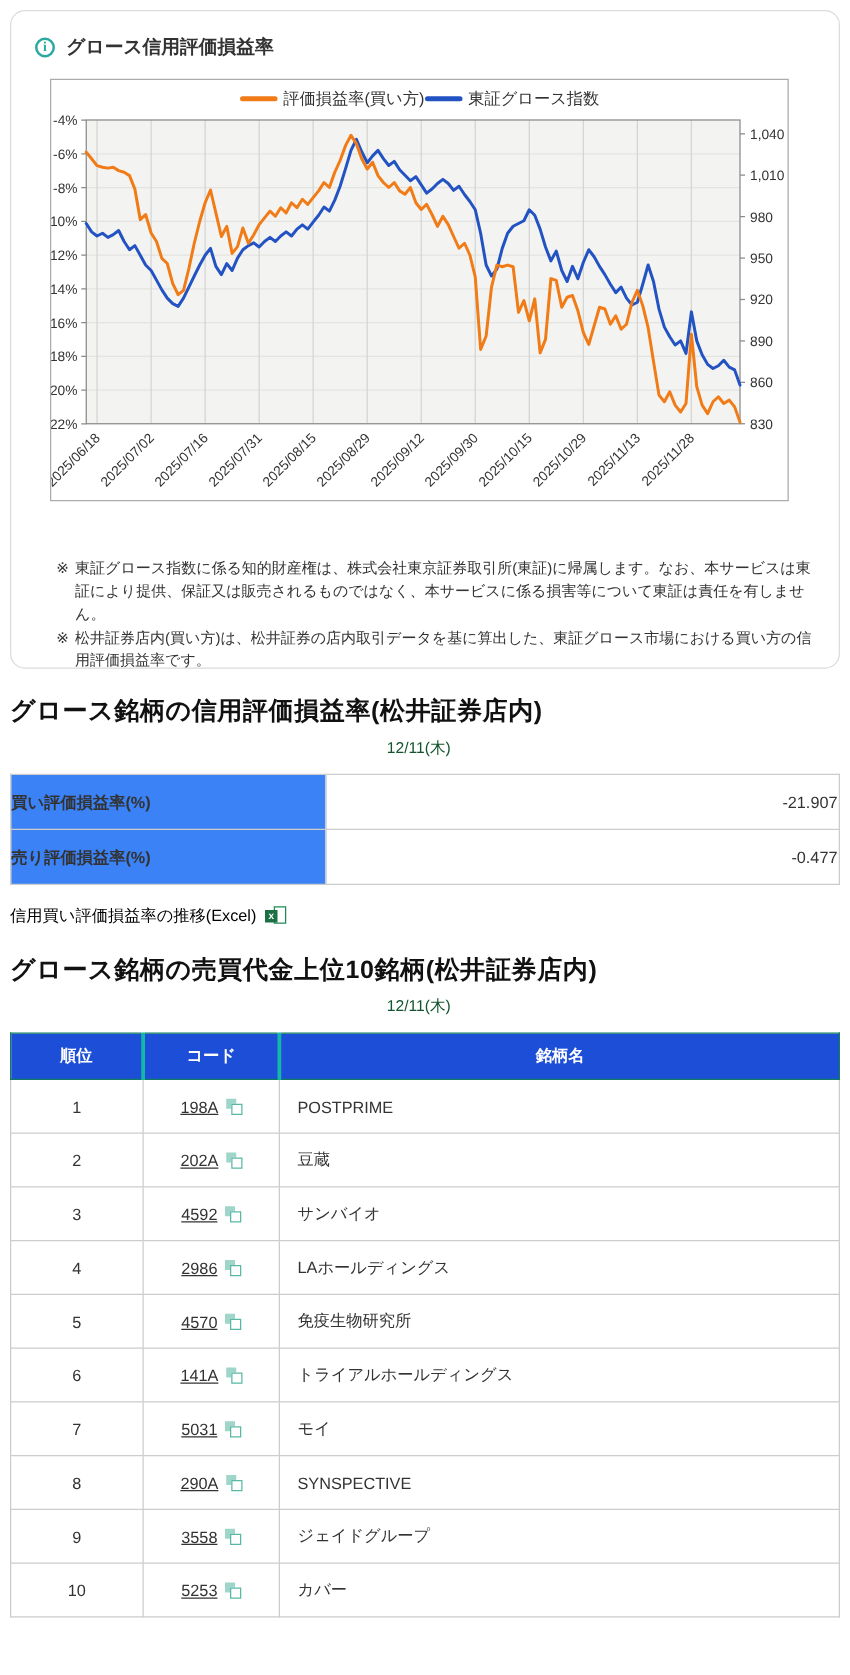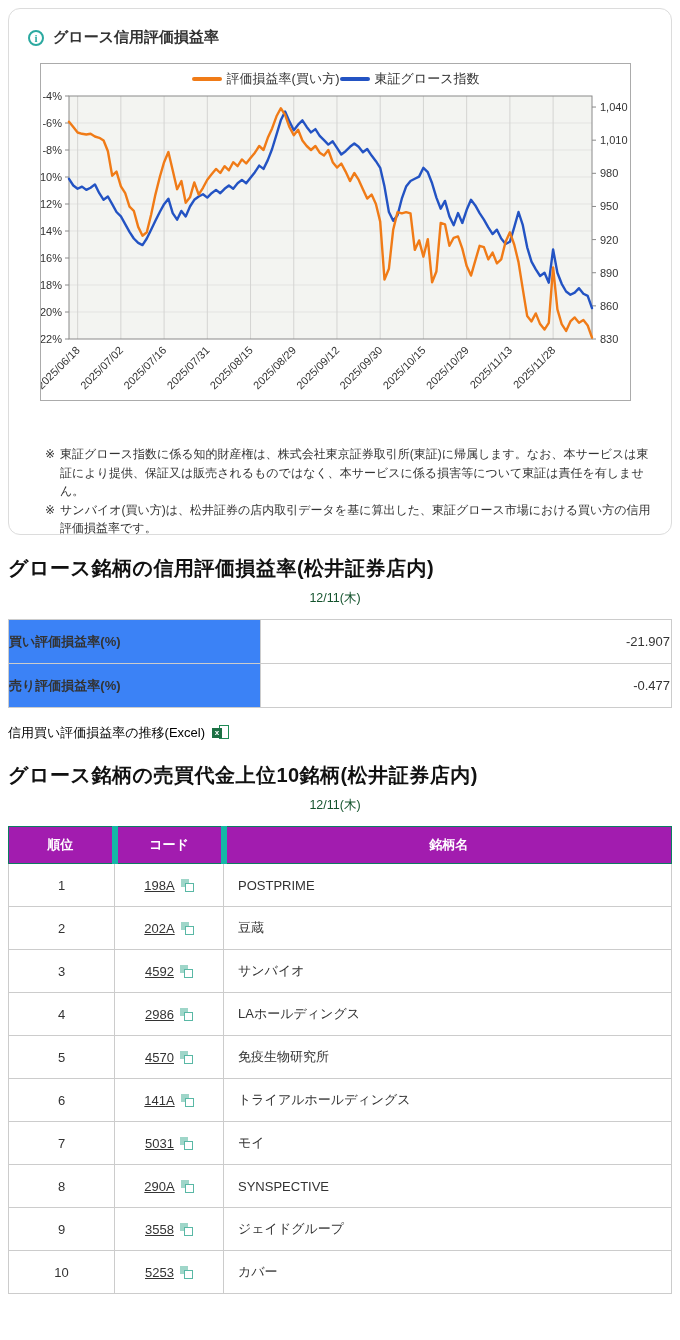--- a/index.html
+++ b/index.html
@@ -36,22 +36,22 @@
   
   .excel-row{margin:16px 8px 4px 8px;font-size:13px;}
   .excel-link{color:#000000;text-decoration:none;cursor:pointer;}
   .xls-icon{position:relative;display:inline-block;width:18px;height:15px;margin-left:7px;vertical-align:-3px;}
   .xls-page{position:absolute;right:1px;top:0;width:10px;height:14px;background:#fff;border:1px solid #1e8a55;}
   .xls-box{position:absolute;left:0;top:3px;width:10px;height:10px;background:#1d7044;color:#fff;
     font-size:8px;font-weight:bold;display:flex;align-items:center;justify-content:center;line-height:1;}
 
   
   .rank-table{width:664px;margin:4px 8px 14px 8px;font-size:13px;}
-  .rank-table th{background:#a21caf;color:#fff;height:37px;font-weight:bold;border:1px solid #0e7c60;}
-  .rank-table th + th{border-left:6px solid #14b8a6;}
+  .rank-table th{background:#1d4ed8;color:#fff;height:37px;font-weight:bold;border:1px solid #0e7c60;}
+  .rank-table th + th{border-left:3px solid #14b8a6;}
   .rank-table td{border:1px solid #ccc;height:43px;background:#fff;color:#333;}
   .col-rank{width:106px;}
   .col-code{width:109px;}
   .td-rank{text-align:center;}
   .td-code{text-align:center;white-space:nowrap;}
   .td-name{padding-left:14px;}
   .code-link{color:#333;text-decoration:underline;cursor:pointer;}
   .copy-icon{position:relative;display:inline-block;width:13px;height:13px;margin-left:6px;vertical-align:-2px;cursor:pointer;}
   .copy-back{position:absolute;left:0;top:0;width:8px;height:8px;background:#9fd6c9;}
   .copy-front{position:absolute;right:0;bottom:0;width:9px;height:9px;background:#fff;border:1.5px solid #59b8a5;}
@@ -152,21 +152,21 @@
       </svg>
   </div>
 
   <div class="notes" id="notes">
       <div class="note-row">
         <span class="note-marker">※</span>
         <span class="note-text">東証グロース指数に係る知的財産権は、株式会社東京証券取引所(東証)に帰属します。なお、本サービスは東証により提供、保証又は販売されるものではなく、本サービスに係る損害等について東証は責任を有しません。</span>
       </div>
       <div class="note-row">
         <span class="note-marker">※</span>
-        <span class="note-text">サンバイオ(買い方)は、松井証券の店内取引データを基に算出した、東証グロース市場における買い方の信用評価損益率です。</span>
+        <span class="note-text">松井証券店内(買い方)は、松井証券の店内取引データを基に算出した、東証グロース市場における買い方の信用評価損益率です。</span>
       </div>
     </div>
 </div>
 
 <div class="section-title">グロース銘柄の信用評価損益率(松井証券店内)</div>
 <div class="date-row">12/11(木)</div>
 
 <table class="pl-table">
   <tbody id="pl-tbody">
       <tr>

